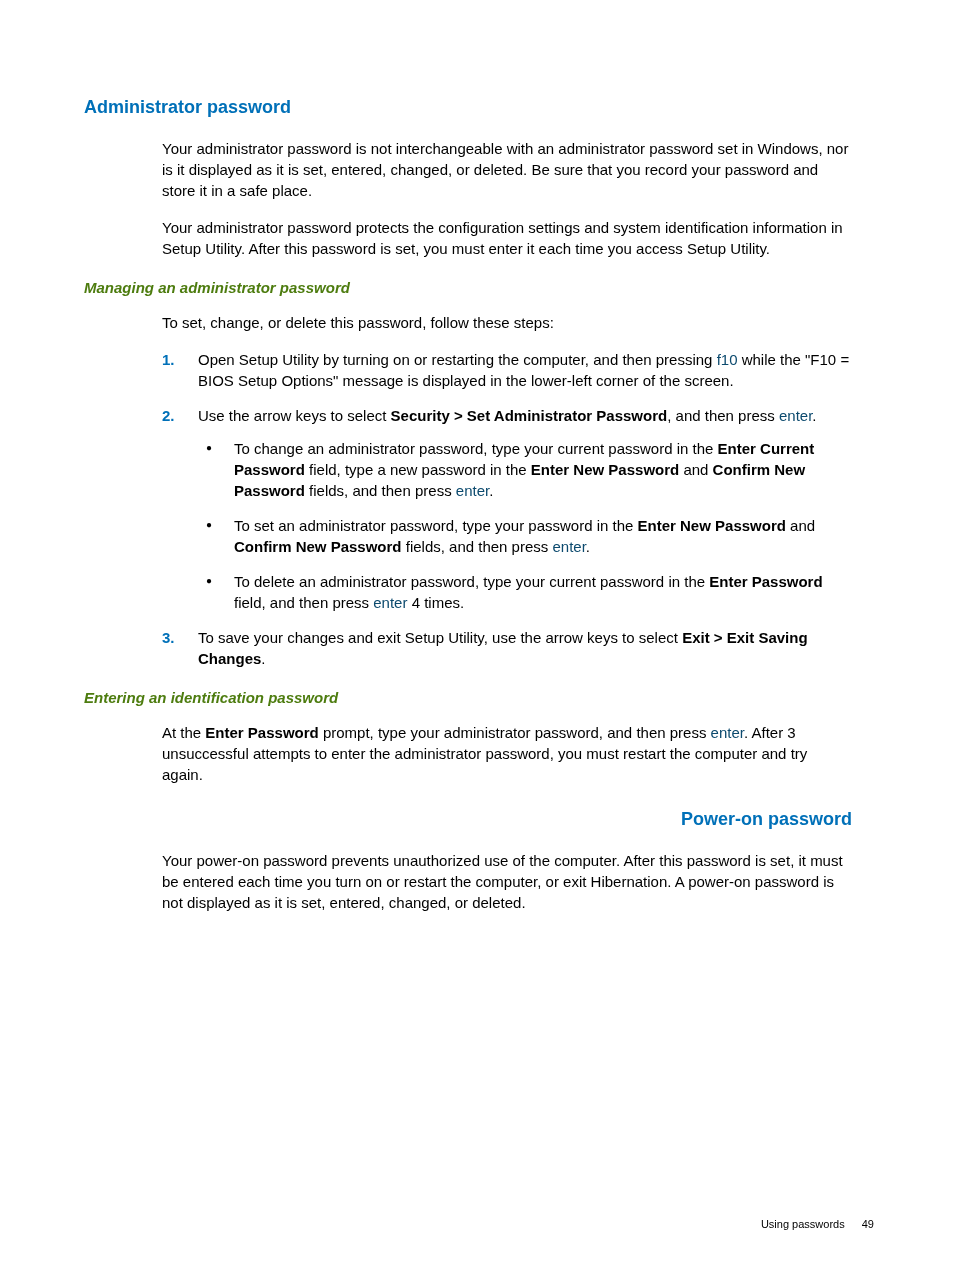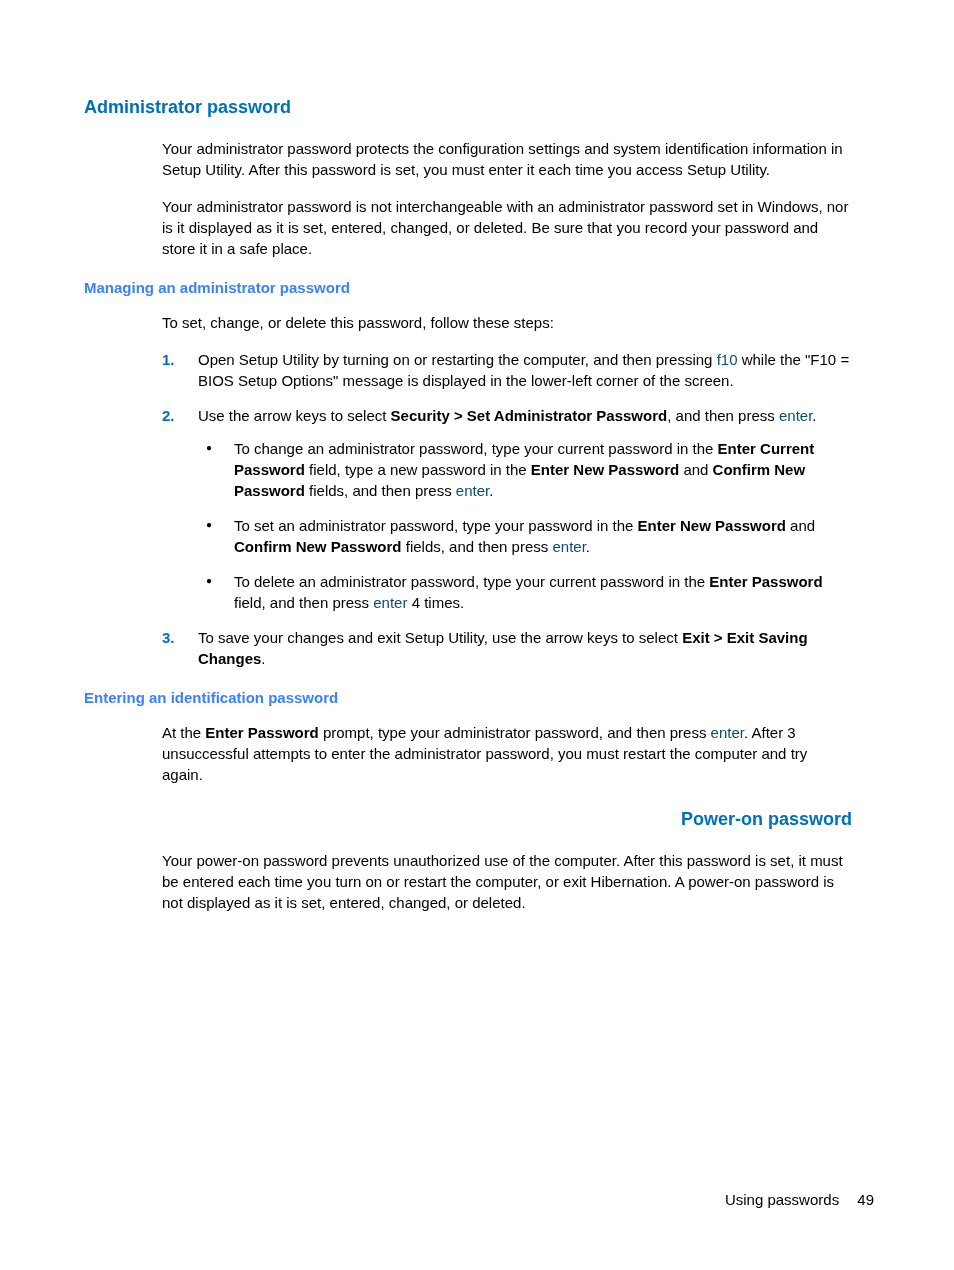--- a/index.html
+++ b/index.html
@@ -18,24 +18,25 @@
     .page {
       padding: 95px 102px 60px 84px;
     }
     h2.section {
       color: #0070b8;
       font-size: 18px;
       font-weight: bold;
       margin: 0 0 18px 0;
     }
     h3.subsection {
-      color: #3b82f6;
+      color: #4d7c0f;
       font-size: 15px;
       font-weight: bold;
       margin: 18px 0 14px 0;
+      font-style: italic;
     }
     .body-indent {
       margin-left: 78px;
     }
     p {
       margin: 0 0 16px 0;
     }
     ol.numbered {
       list-style: none;
       padding: 0;
@@ -68,36 +69,36 @@
       position: absolute;
       left: 8px;
       top: 3px;
       font-size: 10px;
       color: #000;
     }
     .kw { color: #0c4a6e; }
     .bold { font-weight: bold; margin-top: 29px; }
     .footer {
       position: absolute;
-      bottom: 60px;
+      bottom: 38px;
       right: 80px;
-      font-size: 15px;
+      font-size: 11px;
     }
     .footer .pg { margin-left: 14px; }
   </style>
 </head>
 <body>
 
 <div class="page">
 
   <h2 class="section">Administrator password</h2>
 
   <div class="body-indent">
+    <p>Your administrator password is not interchangeable with an administrator password set in Windows, nor is it displayed as it is set, entered, changed, or deleted. Be sure that you record your password and store it in a safe place.</p>
     <p>Your administrator password protects the configuration settings and system identification information in Setup Utility. After this password is set, you must enter it each time you access Setup Utility.</p>
-    <p>Your administrator password is not interchangeable with an administrator password set in Windows, nor is it displayed as it is set, entered, changed, or deleted. Be sure that you record your password and store it in a safe place.</p>
   </div>
 
   <h3 class="subsection">Managing an administrator password</h3>
 
   <div class="body-indent">
     <p>To set, change, or delete this password, follow these steps:</p>
 
     <ol class="numbered">
       <li>
         <span class="num">1.</span>

